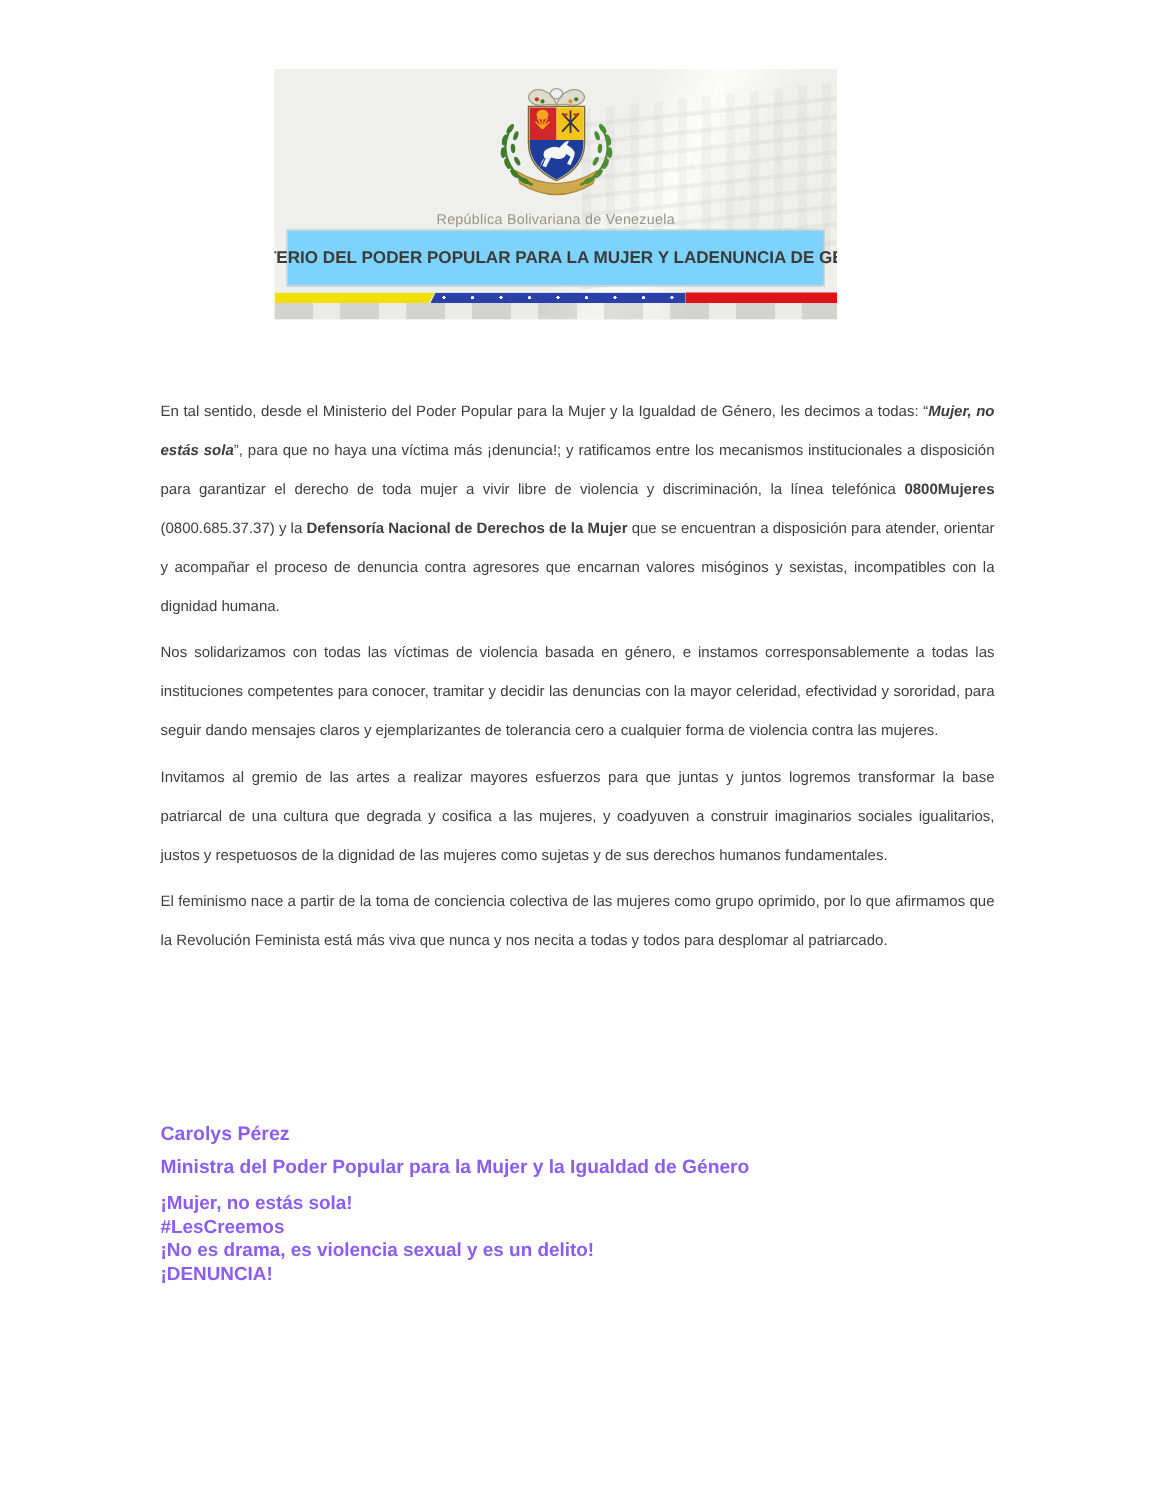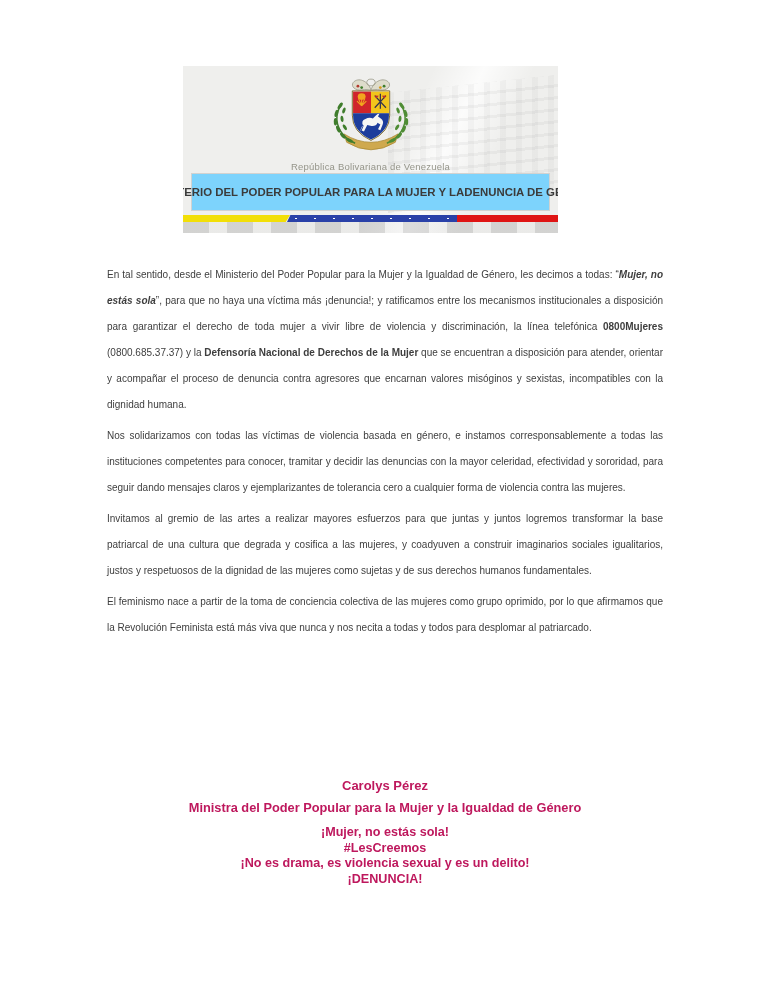--- a/index.html
+++ b/index.html
@@ -4,21 +4,21 @@
 <style>
   html,body{margin:0;padding:0;}
   body{
     width:768px;height:995px;background:#ffffff;position:relative;
     font-family:"Liberation Sans","DejaVu Sans",sans-serif;color:#3d3d3d;
     overflow:hidden;
   }
   
   .header-card{
     position:absolute;left:183px;top:46px;width:375px;height:167px;
-    background:#efefed;overflow:hidden;margin-top:20px;
+    background:#efefed;overflow:hidden;
   }
   .photo-streak1{position:absolute;left:150px;top:0;width:260px;height:167px;
     background:linear-gradient(115deg,rgba(255,255,255,0) 30%,rgba(255,255,255,.8) 45%,rgba(255,255,255,0) 60%);}
   .photo-windows{position:absolute;right:0;top:18px;width:170px;height:120px;opacity:.55;
     background:repeating-linear-gradient(0deg,rgba(120,120,120,.14) 0 3px,rgba(255,255,255,0) 3px 12px),
                repeating-linear-gradient(90deg,rgba(120,120,120,.10) 0 6px,rgba(255,255,255,0) 6px 16px);
     transform:skewY(-6deg);}
   .photo-base{position:absolute;left:0;bottom:0;width:100%;height:11px;
     background:repeating-linear-gradient(90deg,rgba(110,110,110,.22) 0 26px,rgba(200,200,200,.12) 26px 44px);}
   .coat{position:absolute;left:138px;top:9px;}
@@ -50,21 +50,21 @@
                radial-gradient(circle 1.1px at 161px 3.5px,#ffffff 95%,transparent);}
   .flag-red{flex:1;height:100%;}
   
   .document-body{
     position:absolute;left:107px;top:262px;width:556px;
     font-size:10px;line-height:26px;text-align:justify;color:#3e3e3e;
   }
   .document-body p{margin:0 0 5px 0;}
   
   .signature{
-    position:absolute;left:107px;top:776px;width:556px;text-align:center;color:#be185d;
+    position:absolute;left:107px;top:746px;width:556px;text-align:left;color:#8b5cf6;
   }
   .sig-name{font-size:13px;font-weight:700;line-height:20px;}
   .sig-title{font-size:12.8px;font-weight:700;line-height:20px;margin-top:2px;}
   .sig-slogans{margin-top:7px;}
   .sig-slogans div{font-size:12.6px;font-weight:700;line-height:15.5px;}
 </style>
 </head>
 <body>
 
 <div class="header-card">

